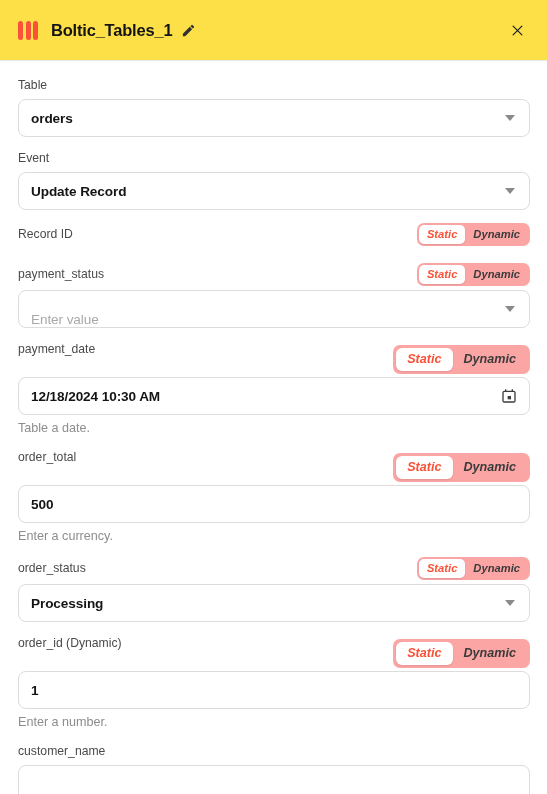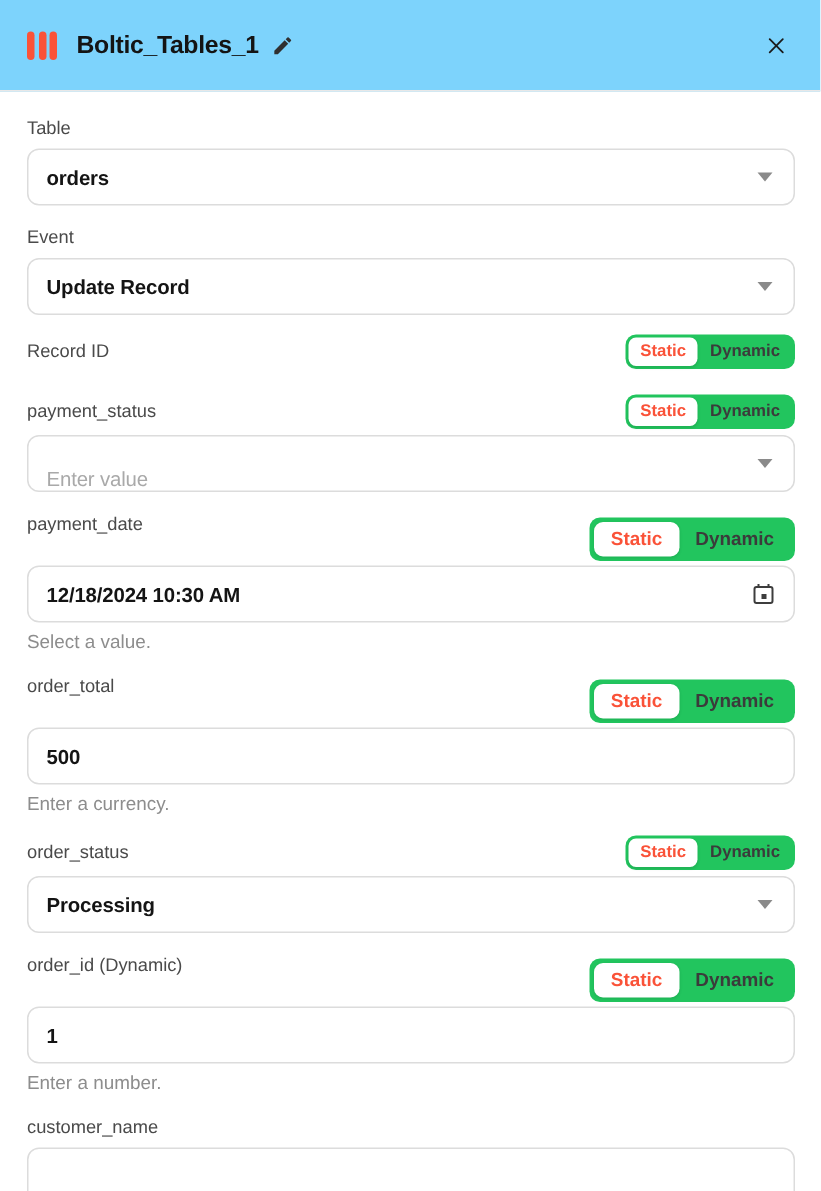--- a/index.html
+++ b/index.html
@@ -13,21 +13,21 @@
     overflow: hidden;
   }
 
   
   .header {
     height: 61px;
     display: flex;
     align-items: center;
     padding: 0 17px 0 18px;
     border-bottom: 1px solid #e8e8e8;
-    background: #7dd3fc;
+    background: #fde047;
   }
   .logo {
     display: flex;
     align-items: center;
     gap: 2.5px;
     margin-right: 13px;
     flex: none;
   }
   .logo-bar {
     width: 5px;
@@ -86,23 +86,24 @@
     line-height: 17px;
     padding-bottom: 5px;
     white-space: nowrap;
   }
   .field-head.raised .field-label { padding-bottom: 20px; }
 
   
   .toggle {
     display: inline-flex;
     align-items: flex-end;
-    background: #22c55e;
+    background: #fca5a5;
     border-radius: 7px;
     flex: none;
+    font-style: italic;
   }
   .toggle.small { padding: 2px; margin-bottom: 4px; }
   .toggle.large { padding: 3px; margin-bottom: 4px; }
 
   .toggle-opt {
     font-size: 11.2px;
     font-weight: bold;
     color: #3b3b3b;
     border-radius: 5px;
     padding: 2px 8px;
@@ -247,21 +248,21 @@
         <span class="control-value">12/18/2024 10:30 AM</span>
         <span class="cal-icon">
           <svg width="16" height="16" viewBox="0 0 24 24" fill="none" stroke="#3d3d3d" stroke-width="2">
             <rect x="3" y="5" width="18" height="16" rx="2"></rect>
             <line x1="7" y1="2" x2="7" y2="6"></line>
             <line x1="17" y1="2" x2="17" y2="6"></line>
             <rect x="10" y="12" width="5" height="5" fill="#3d3d3d" stroke="none"></rect>
           </svg>
         </span>
       </div>
-      <div class="helper">Select a value.</div>
+      <div class="helper">Table a date.</div>
     </div>
     <div class="field">
       <div class="field-head raised">
         <div class="field-label">order_total</div>
         <div class="toggle large">
           <span class="toggle-opt active">Static</span>
           <span class="toggle-opt">Dynamic</span>
         </div>
       </div>
       <div class="control">

